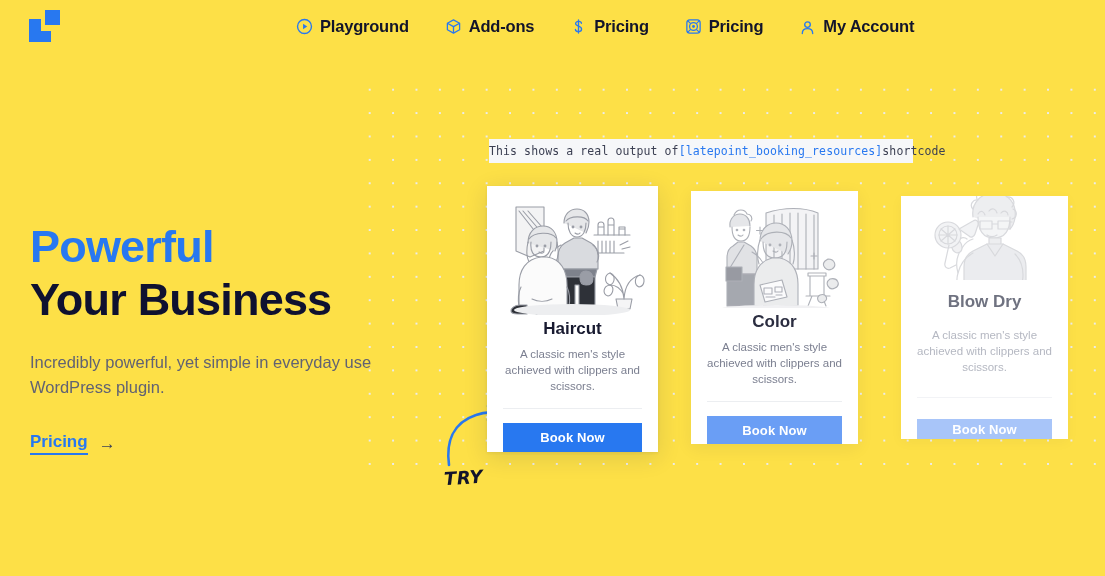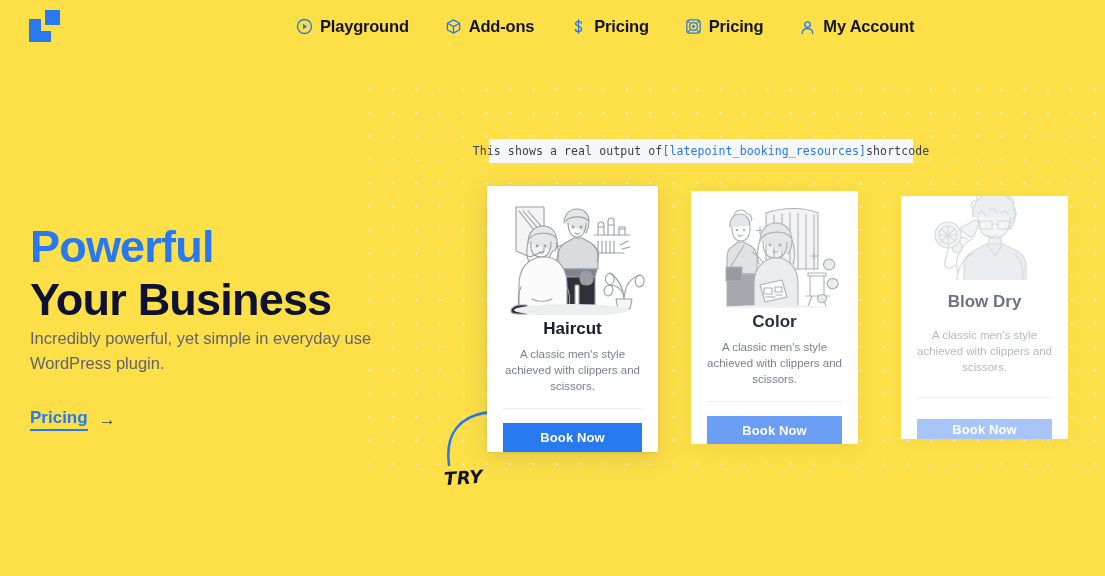--- a/index.html
+++ b/index.html
@@ -72,20 +72,21 @@
     font-size: 45px;
     line-height: 53px;
     font-weight: bold;
     color: #0f1130;
     letter-spacing: -0.8px;
     margin-top: 44px;
   }
   .headline .hl-blue { color: #2878f0; display: block; }
   .headline .hl-dark { display: block; }
   .sub {
+    margin-top: 24px;
     font-size: 16.5px;
     line-height: 25px;
     color: #616273;
     max-width: 345px;
   }
   .pricing-link {
     margin-top: 32px;
     display: inline-flex; align-items: center; gap: 11px;
     cursor: pointer;
   }
@@ -96,21 +97,21 @@
     padding-bottom: 1px;
   }
   .pricing-link .pl-arrow { color: #3d4257; font-size: 17px; line-height: 1; }
 
   
   .shortcode {
     position: absolute;
     left: 489px; top: 139px;
     width: 424px; height: 24px;
     background: #f6f7f9;
-    display: flex; align-items: center; justify-content: center;
+    display: flex; align-items: center; justify-content: space-between;
     font-family: "DejaVu Sans Mono", monospace;
     font-size: 11.5px;
     color: #3b3f52;
     letter-spacing: 0.1px;
     white-space: nowrap;
   }
   .shortcode .sc-code { color: #2878f0; }
 
   
   .cards { position: absolute; left: 487px; top: 186px; }

